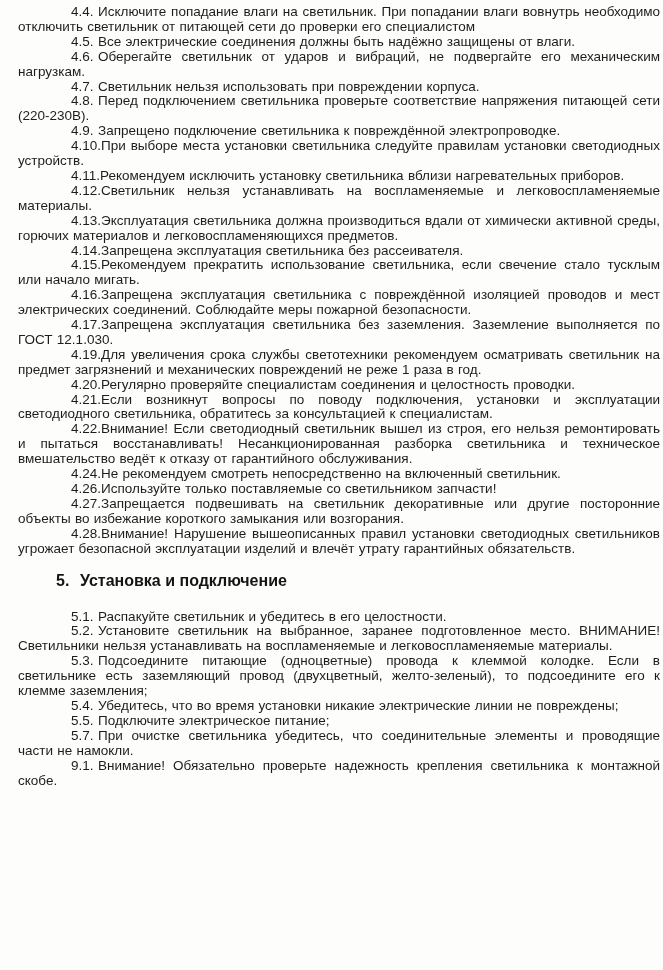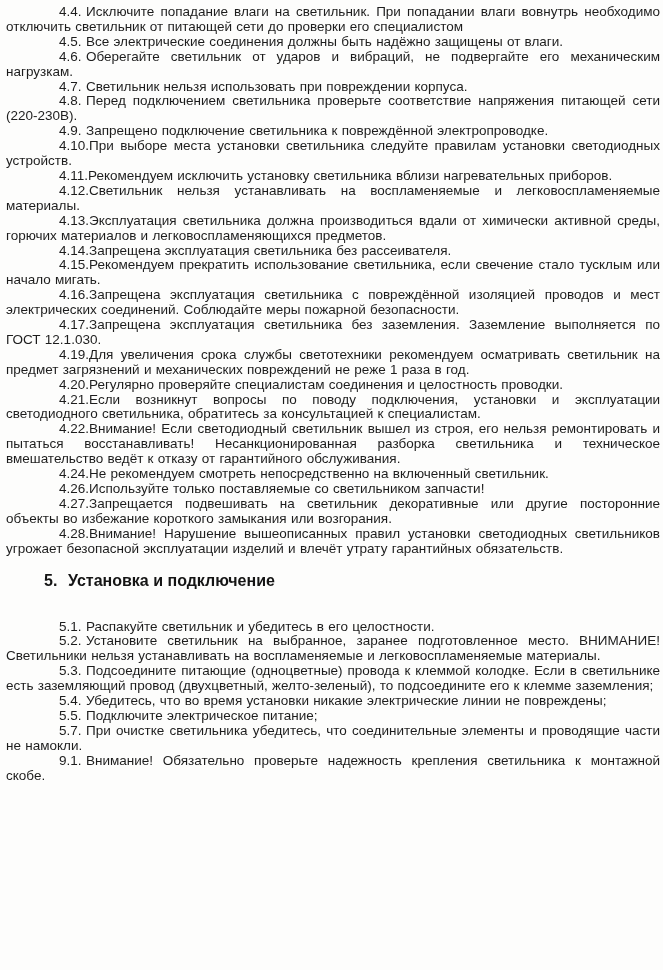--- a/index.html
+++ b/index.html
@@ -4,37 +4,37 @@
 <style>
   html, body { margin: 0; padding: 0; }
   body {
     width: 663px;
     height: 970px;
     background: #fdfdfc;
     font-family: "Liberation Sans", "DejaVu Sans", sans-serif;
     color: #1d1d1d;
     overflow: hidden;
   }
-  .page { padding: 5px 3px 0 6px; }
+  .page { padding: 5px 3px 0 18px; }
   .item {
     margin: 0;
     font-size: 13.5px;
     line-height: 14.9px;
     text-align: justify;
     text-align-last: left;
     text-indent: 53px;
     word-spacing: 0.5px;
   }
   .num {
     display: inline-block;
     min-width: 27px;
     text-indent: 0;
   }
   .heading {
-    margin: 15px 0 30px 38px;
+    margin: 15px 0 20px 38px;
     font-size: 16px;
     font-weight: bold;
     color: #141414;
     line-height: 18px;
   }
   .hnum {
     display: inline-block;
     width: 24px;
     text-indent: 0;
   }

